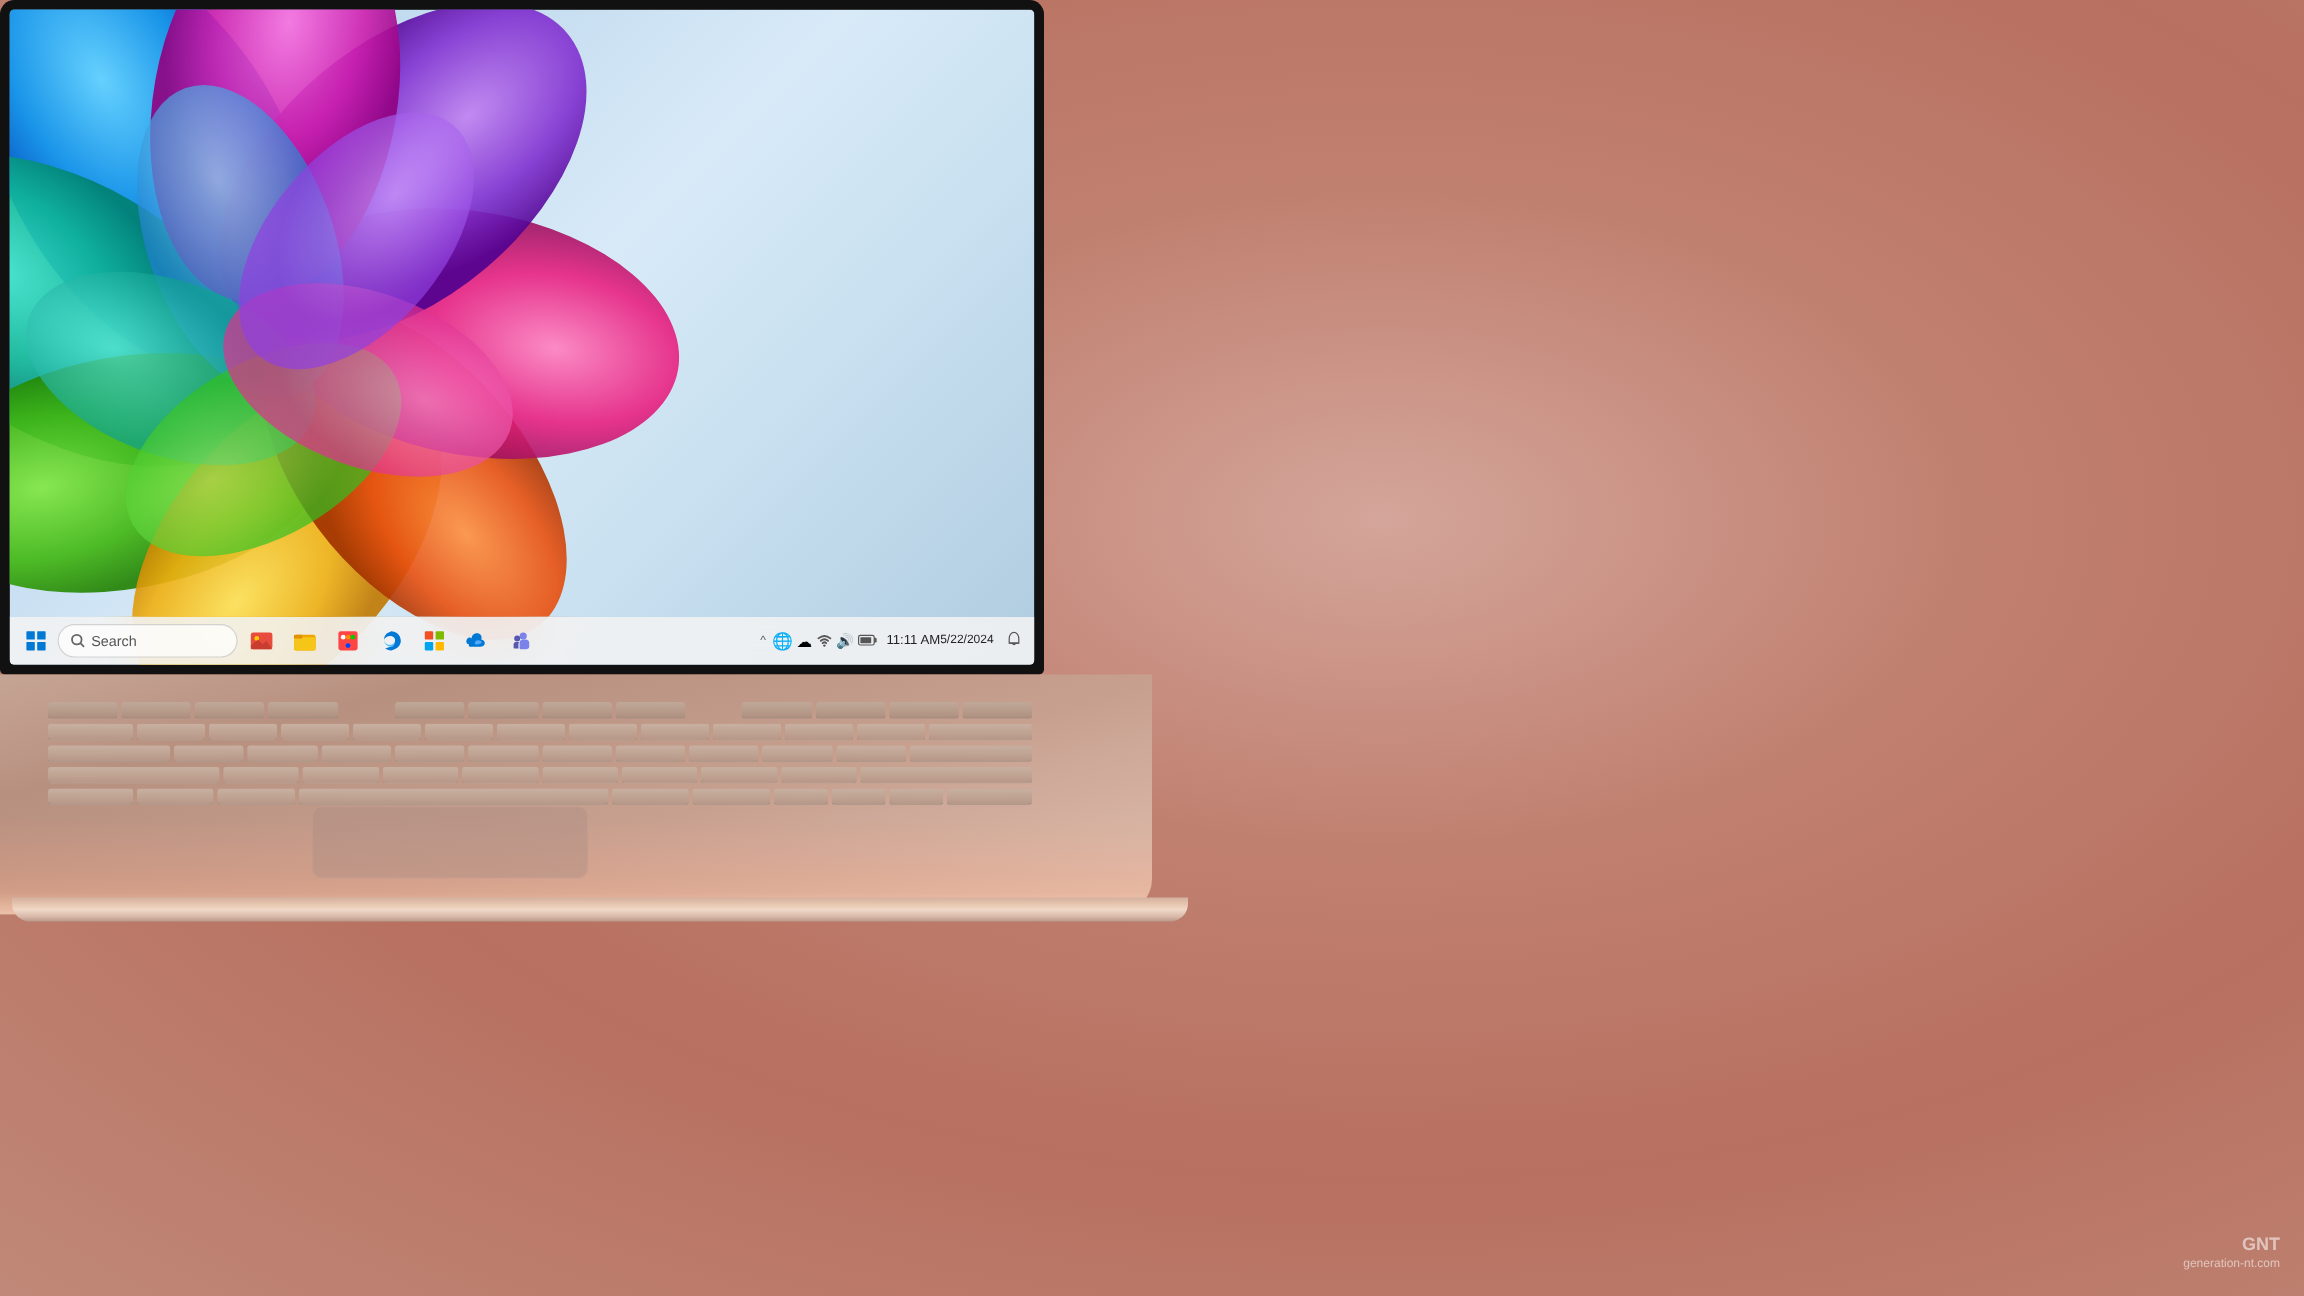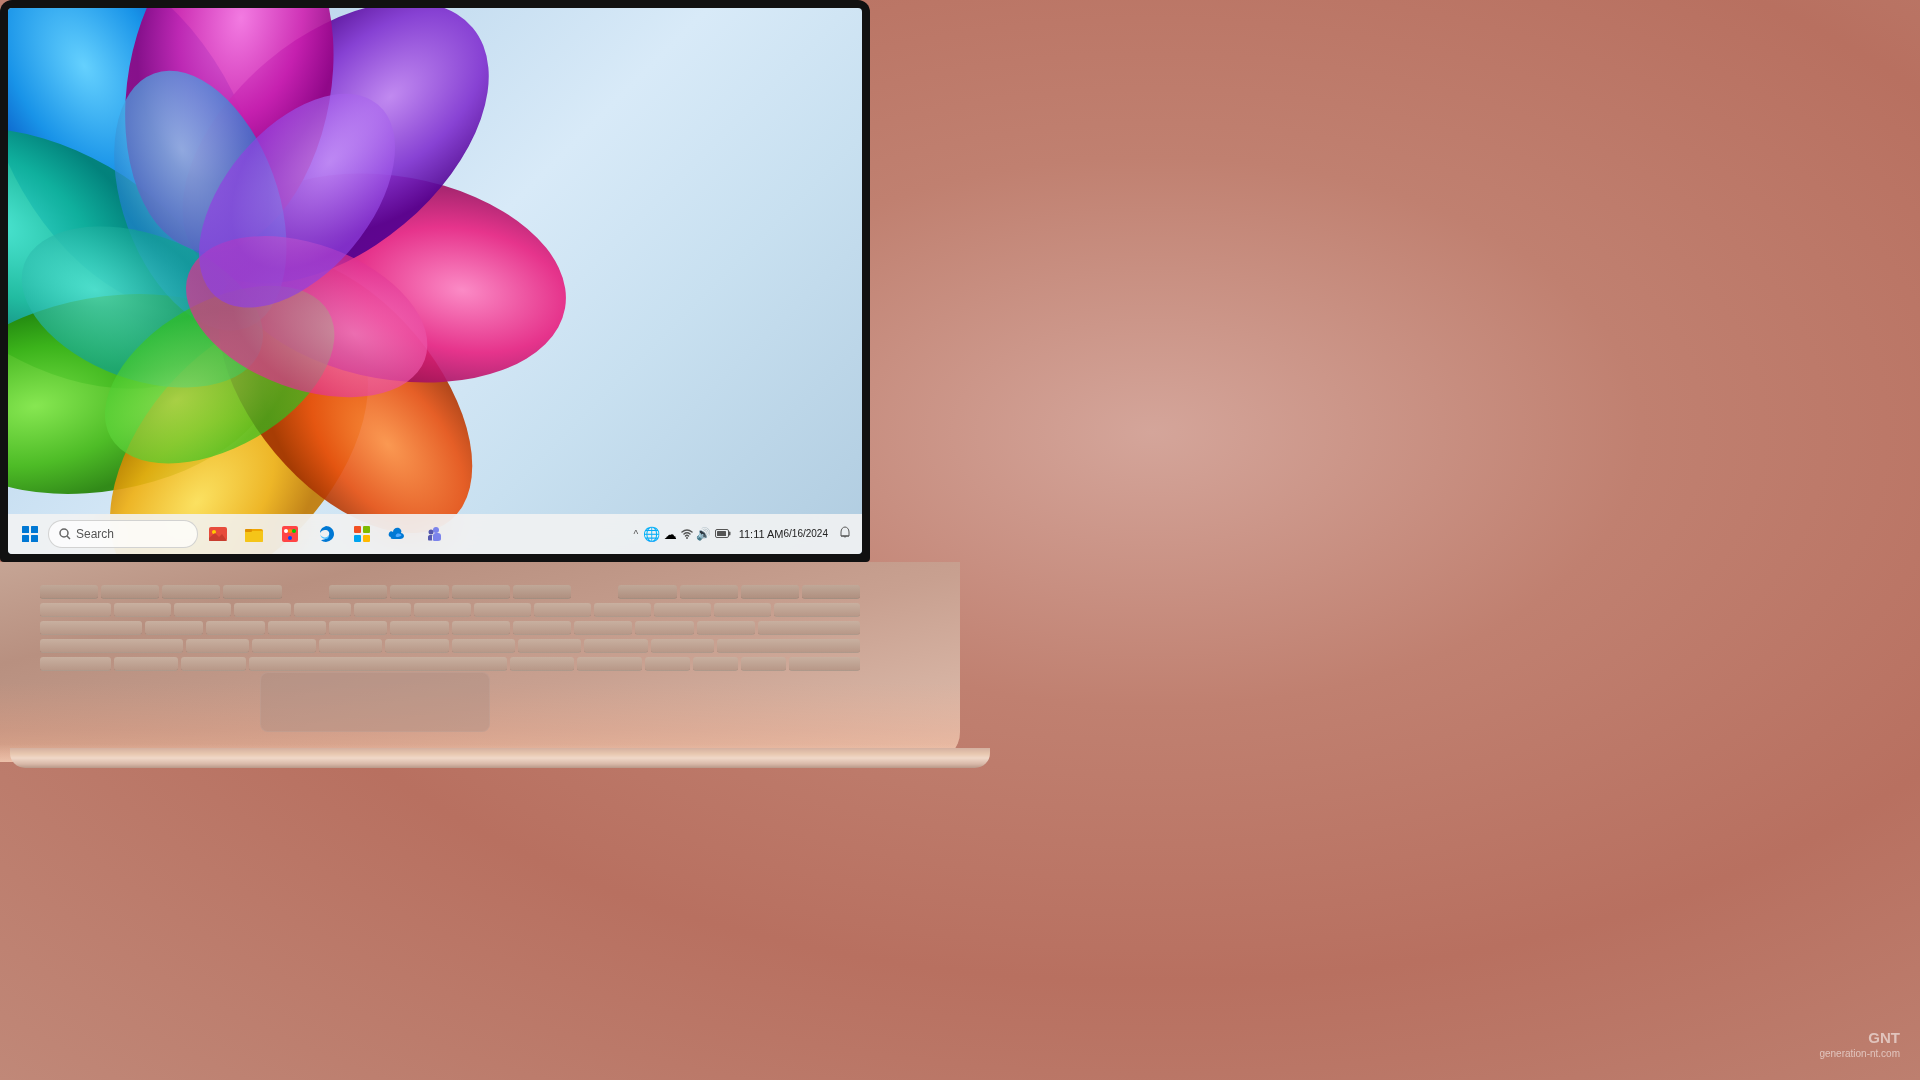--- a/index.html
+++ b/index.html
@@ -369,21 +369,21 @@
                 <svg width="16" height="12" viewBox="0 0 16 12">
                   <rect x="0.5" y="2.5" width="13" height="8" rx="1.5" stroke="#555" stroke-width="1" fill="none"></rect>
                   <rect x="13.5" y="4.5" width="2" height="4" rx="1" fill="#555"></rect>
                   <rect x="2" y="4" width="9" height="5" rx="0.5" fill="#555"></rect>
                 </svg>
               </div>
             </div>
 
             <div class="clock">
               <span style="font-size:11px; font-weight:500;">11:11 AM</span>
-              <span style="font-size:10px;">6/16/2024</span>
+              <span style="font-size:10px;">5/22/2024</span>
             </div>
 
             <div style="font-size:12px; cursor:pointer; padding:2px;">
               <svg width="14" height="14" viewBox="0 0 14 14">
                 <path d="M7 1 C5 1 3 3 3 6 L3 10 L11 10 L11 6 C11 3 9 1 7 1Z" stroke="#555" stroke-width="1" fill="none"></path>
                 <line x1="3" y1="10" x2="11" y2="10" stroke="#555" stroke-width="1"></line>
                 <path d="M5.5 10 Q7 12.5 8.5 10" stroke="#555" stroke-width="1" fill="none"></path>
               </svg>
             </div>
           </div>

